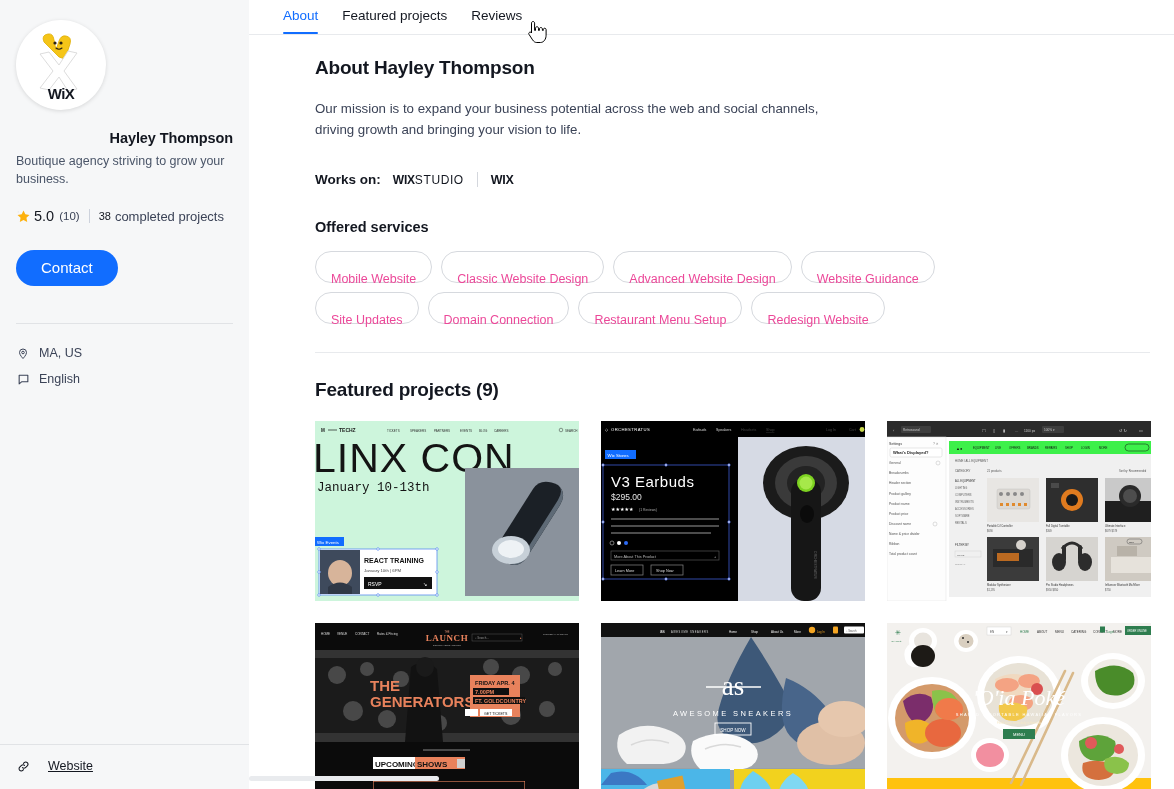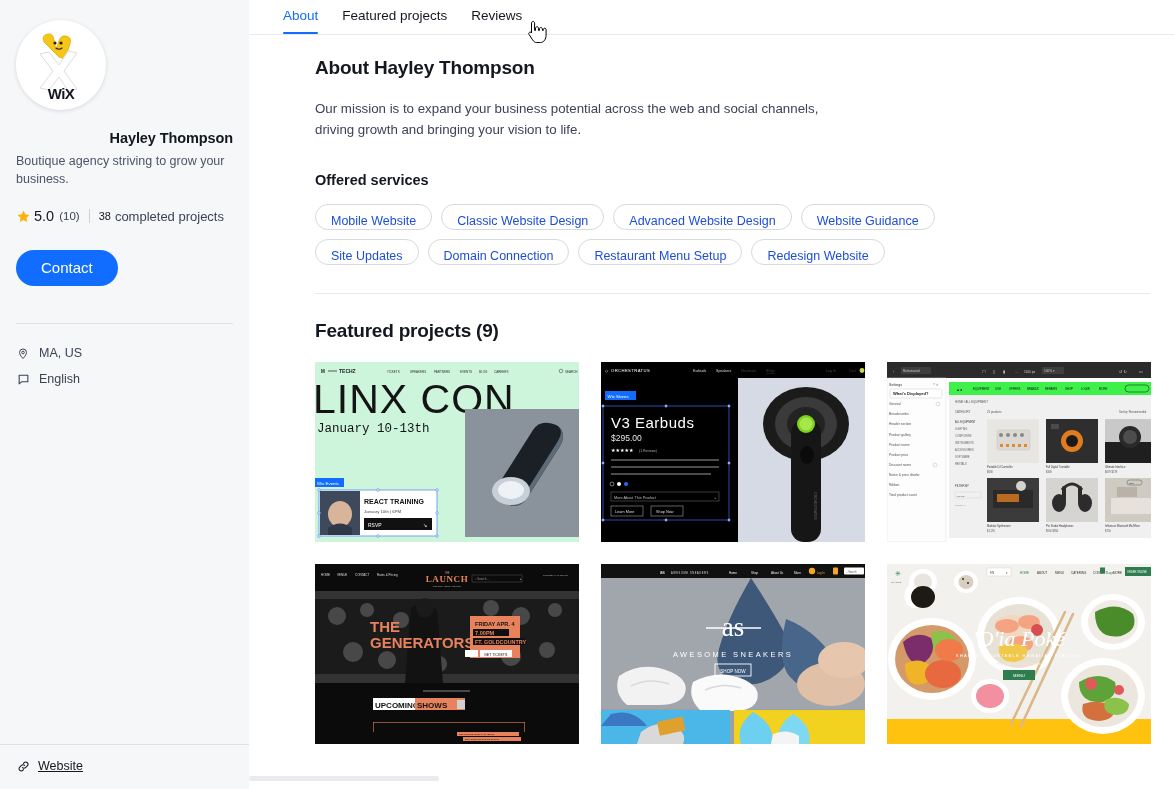--- a/index.html
+++ b/index.html
@@ -59,21 +59,21 @@
   }
   .meta-icon { width: 14px; height: 14px; display: inline-flex;
     align-items: center; justify-content: center; flex: 0 0 14px; }
 
   .side-footer {
     position: absolute; left: 0; bottom: 0; width: 249px;
     border-top: 1px solid #e1e3e6; padding: 14px 16px 16px 16px;
     background: #f6f7f8;
   }
   .website-link {
-    display: flex; align-items: center; gap: 8px;
+    display: flex; align-items: center; gap: 18px;
     font-size: 12.5px; color: #131720; text-decoration: none;
   }
   .website-link .wtext { text-decoration: underline; }
 
   
   .main {
     flex: 1 1 auto; height: 789px; position: relative;
     background: #ffffff; overflow: hidden;
   }
   .tabs {
@@ -112,22 +112,22 @@
   .brand-wixstudio span { font-weight: normal; letter-spacing: .6px; }
   .brand-div { width: 1px; height: 15px; background: #d4d7dd; }
   .brand-wix { font-size: 12.5px; font-weight: bold; color: #131720; letter-spacing: -.3px; }
 
   .services-title {
     font-size: 14.5px; font-weight: bold; color: #131720; margin-top: 32px;
   }
   .chips { display: flex; flex-wrap: wrap; gap: 9px; margin-top: 16px; max-width: 640px; }
   .chip {
     border: 1px solid #d6d9de; border-radius: 999px;
-    padding: 4px 15px; height: 26px; line-height: 24px;
-    font-size: 12.5px; color: #1d4ed8; background: #fff;
+    padding: 15px 15px; height: 26px; line-height: 24px;
+    font-size: 12.5px; color: #ec4899; background: #fff;
     cursor: pointer; white-space: nowrap;
   }
 
   .hr { height: 1px; background: #e8eaed; margin: 28px 0 0 0; }
 
   .feat-title {
     font-size: 19px; font-weight: bold; color: #131720;
     margin-top: 26px; letter-spacing: -.2px;
   }
   .grid {
@@ -237,20 +237,30 @@
       <div class="tab">Featured projects</div>
       <div class="tab">Reviews</div>
     </nav>
 
     <div class="content">
 
       <h1 class="section-title">About Hayley Thompson</h1>
 
       <p class="about-text">Our mission is to expand your business potential across the web and social channels, driving growth and bringing your vision to life.</p>
 
+      <div class="works-on">
+        <span class="works-label">Works on:</span>
+        <span class="brand-group">
+          <span class="brand-wixstudio">
+            <b>WIX</b><span>STUDIO</span>
+          </span>
+          <span class="brand-div"></span>
+          <span class="brand-wix">WIX</span>
+        </span>
+      </div>
 
       <h2 class="services-title">Offered services</h2>
 
       <div class="chips">
         <span class="chip">Mobile Website</span>
         <span class="chip">Classic Website Design</span>
         <span class="chip">Advanced Website Design</span>
         <span class="chip">Website Guidance</span>
         <span class="chip">Site Updates</span>
         <span class="chip">Domain Connection</span>

